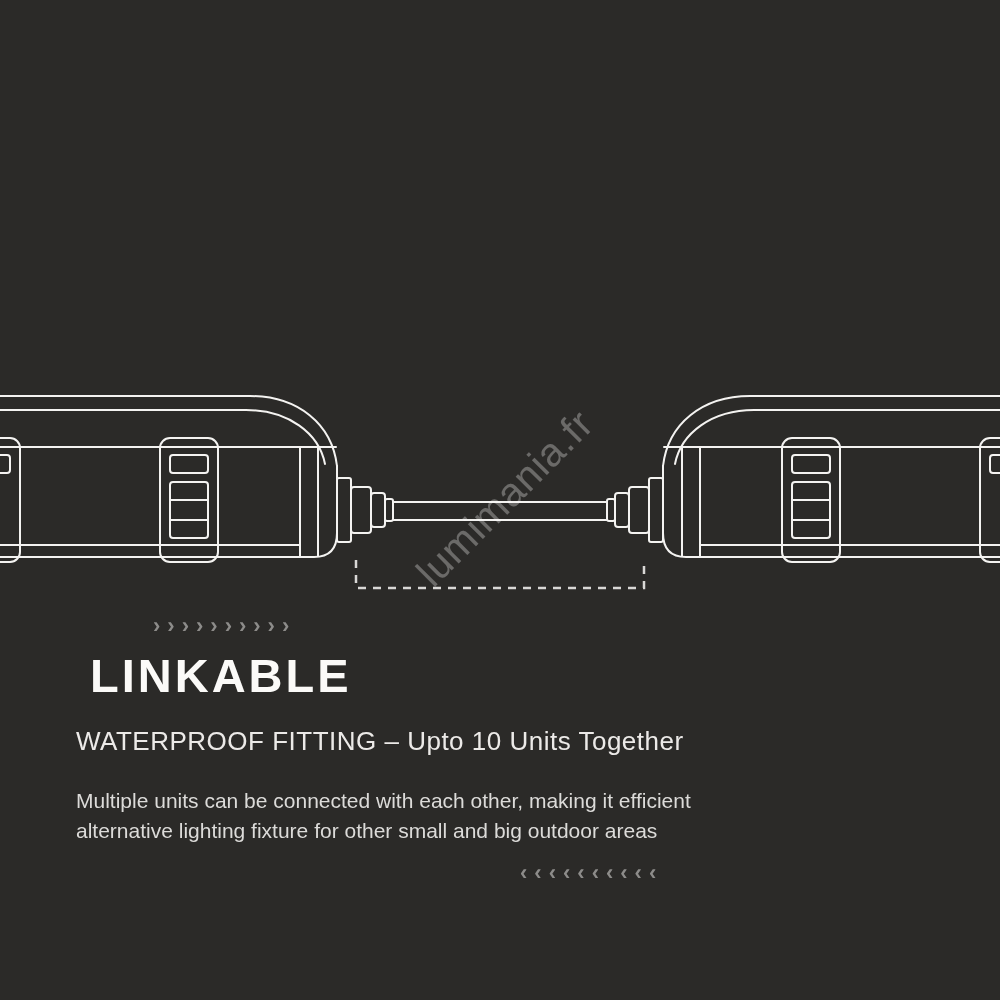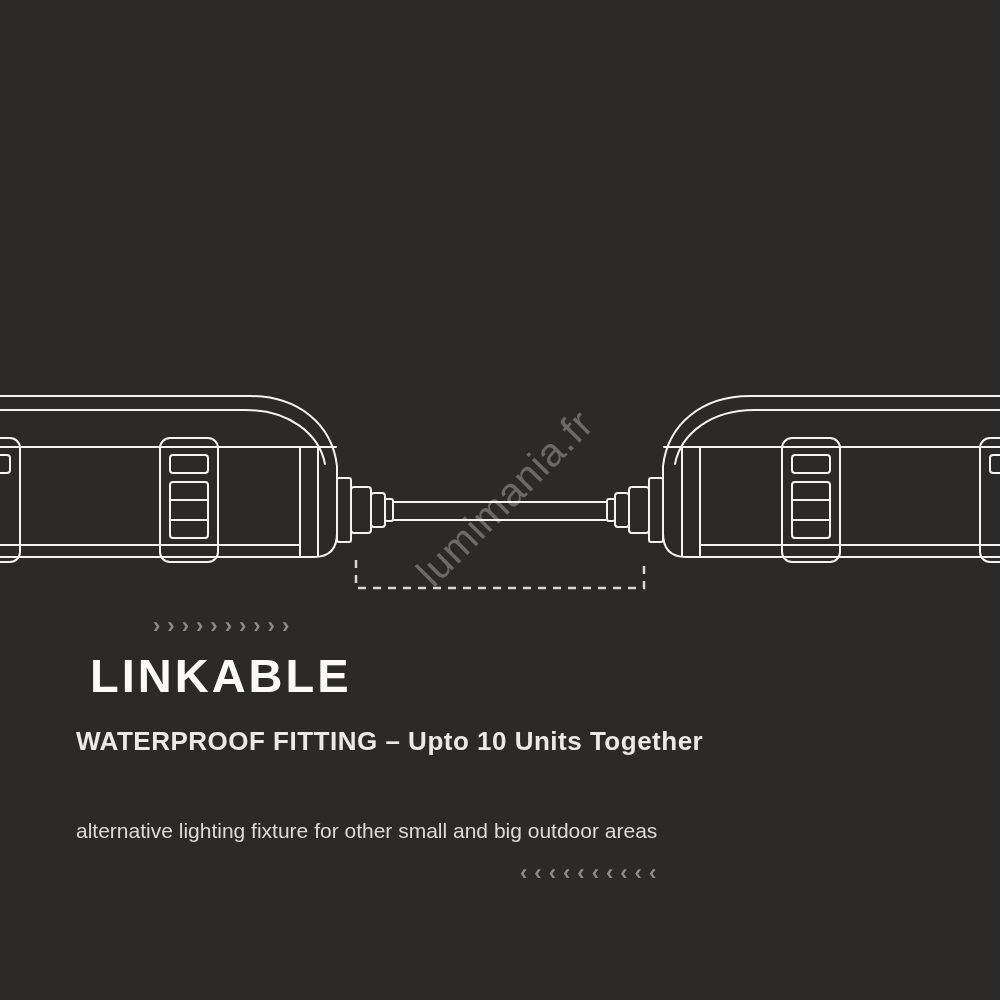--- a/index.html
+++ b/index.html
@@ -60,21 +60,21 @@
     font-weight: 700;
     letter-spacing: 3px;
     color: #fbfaf8;
     white-space: nowrap;
   }
   .subtitle {
     position: absolute;
     left: 76px;
     top: 726px;
     font-size: 26px;
-    font-weight: 700;
+    font-weight: 400;
     letter-spacing: 0.5px;
     color: #eceae8;
     white-space: nowrap;
   }
   .body-text {
     position: absolute;
     left: 76px;
     top: 786px;
     margin: 0;
     font-size: 21px;
@@ -140,19 +140,19 @@
 
   <div class="watermark">lumimania.fr</div>
 
   <div class="arrows arrows-top">››››››››››</div>
 
   <h1 class="title">LINKABLE</h1>
 
   <div class="subtitle">WATERPROOF FITTING – Upto 10 Units Together</div>
 
   <p class="body-text">
-    <br>
+    <span>Multiple units can be connected with each other, making it efficient</span><br>
     <span>alternative lighting fixture for other small and big outdoor areas</span>
   </p>
 
   <div class="arrows arrows-bottom">‹‹‹‹‹‹‹‹‹‹</div>
 
 </div>
 
 </body></html>

